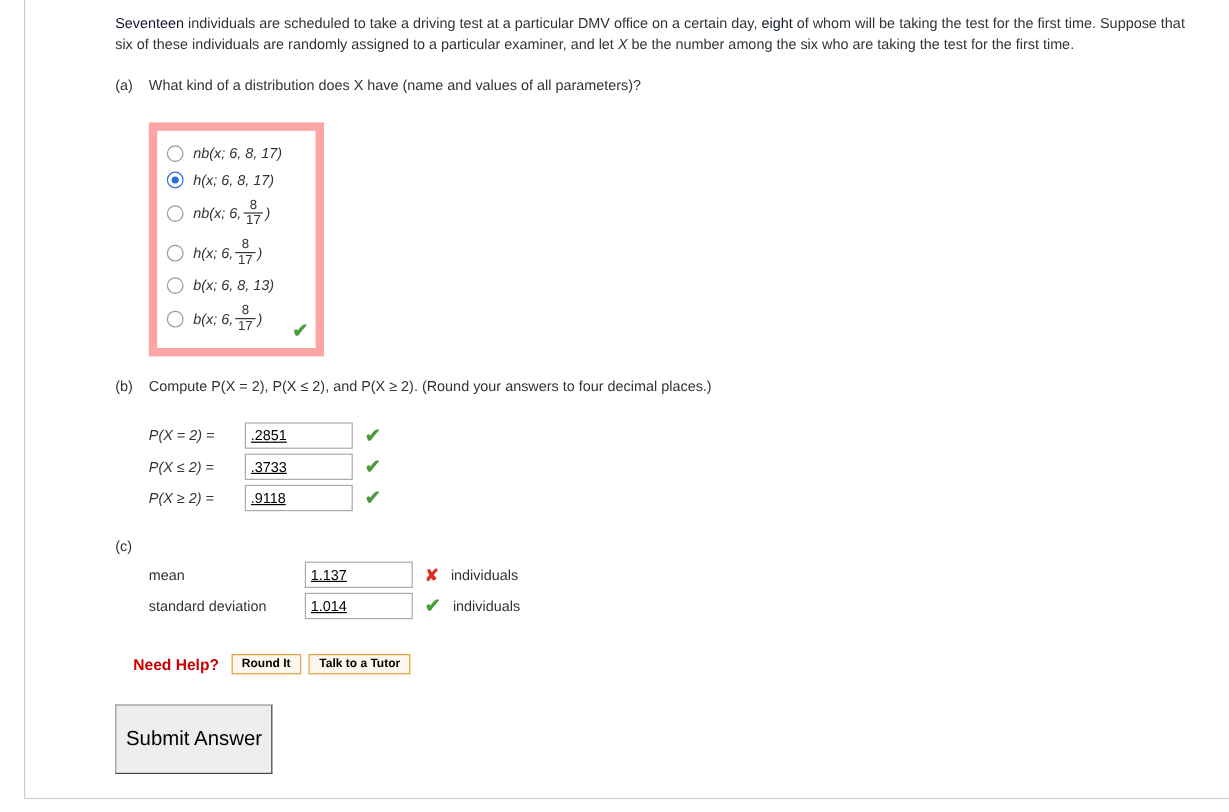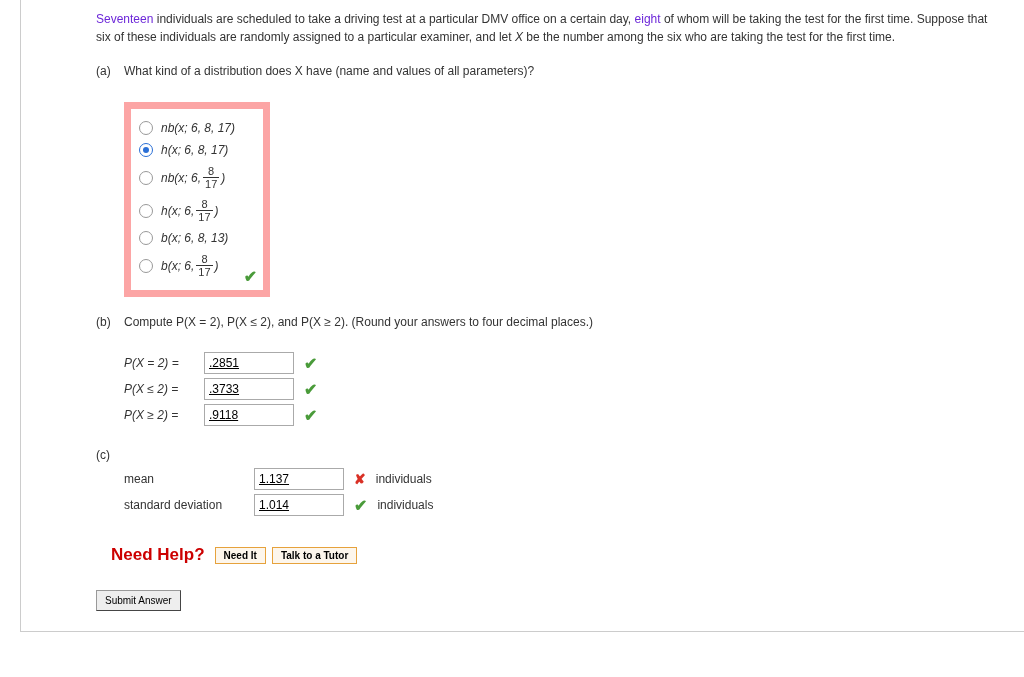--- a/index.html
+++ b/index.html
@@ -16,21 +16,21 @@
     padding: 10px 40px 20px 75px;
     box-sizing: border-box;
     border-left: 1px solid #ccc;
     border-bottom: 1px solid #ccc;
     margin-left: 20px;
   }
   .problem-text {
     line-height: 1.5;
     margin-bottom: 15px;
   }
-  .red { color: #6d28d9; text-align: right; }
+  .red { color: #0f172a; text-align: right; }
   .it { font-style: italic; }
   .part {
     margin-top: 18px;
     margin-bottom: 10px;
   }
   .part-row {
     display: flex;
     align-items: flex-start;
   }
   .part-label {
@@ -132,40 +132,40 @@
   .c-unit { margin-left: 10px; }
   .need-help {
     margin-top: 25px;
     display: flex;
     align-items: center;
     gap: 6px;
   }
   .need-help-label {
     color: #c00;
     font-weight: bold;
-    font-size: 17px;
+    font-size: 13px;
     margin-right: 4px;
     padding-left: 15px;
   }
   .help-btn {
     border: 1px solid #e6a23c;
     background: #fdf6ec;
     font-size: 10px;
     font-weight: bold;
     padding: 2px 8px;
     cursor: pointer;
   }
   .submit-row {
     margin-top: 25px;
   }
   .submit-btn {
     border: 1px outset #999;
     background: #eee;
-    font-size: 10px;
-    padding: 4px 8px;
+    font-size: 17px;
+    padding: 18px 8px;
     cursor: pointer;
   }
 </style>
 </head>
 <body>
 
 <div class="container">
 
   <div class="problem-text">
     <span class="red">Seventeen</span><span> individuals are scheduled to take a driving test at a particular DMV office on a certain day, </span><span class="red">eight</span><span> of whom will be taking the test for the first time. Suppose that six of these individuals are randomly assigned to a particular examiner, and let </span><span class="it">X</span><span> be the number among the six who are taking the test for the first time.</span>
@@ -265,21 +265,21 @@
             <span class="check-green">✔</span>
             <span class="c-unit">individuals</span>
           </div>
         </div>
       </div>
     </div>
   </div>
 
   <div class="need-help">
     <span class="need-help-label">Need Help?</span>
-    <button class="help-btn">Need It</button>
+    <button class="help-btn">Round It</button>
     <button class="help-btn">Talk to a Tutor</button>
   </div>
 
   <div class="submit-row">
     <button class="submit-btn">Submit Answer</button>
   </div>
 
 </div>
 
 </body></html>

